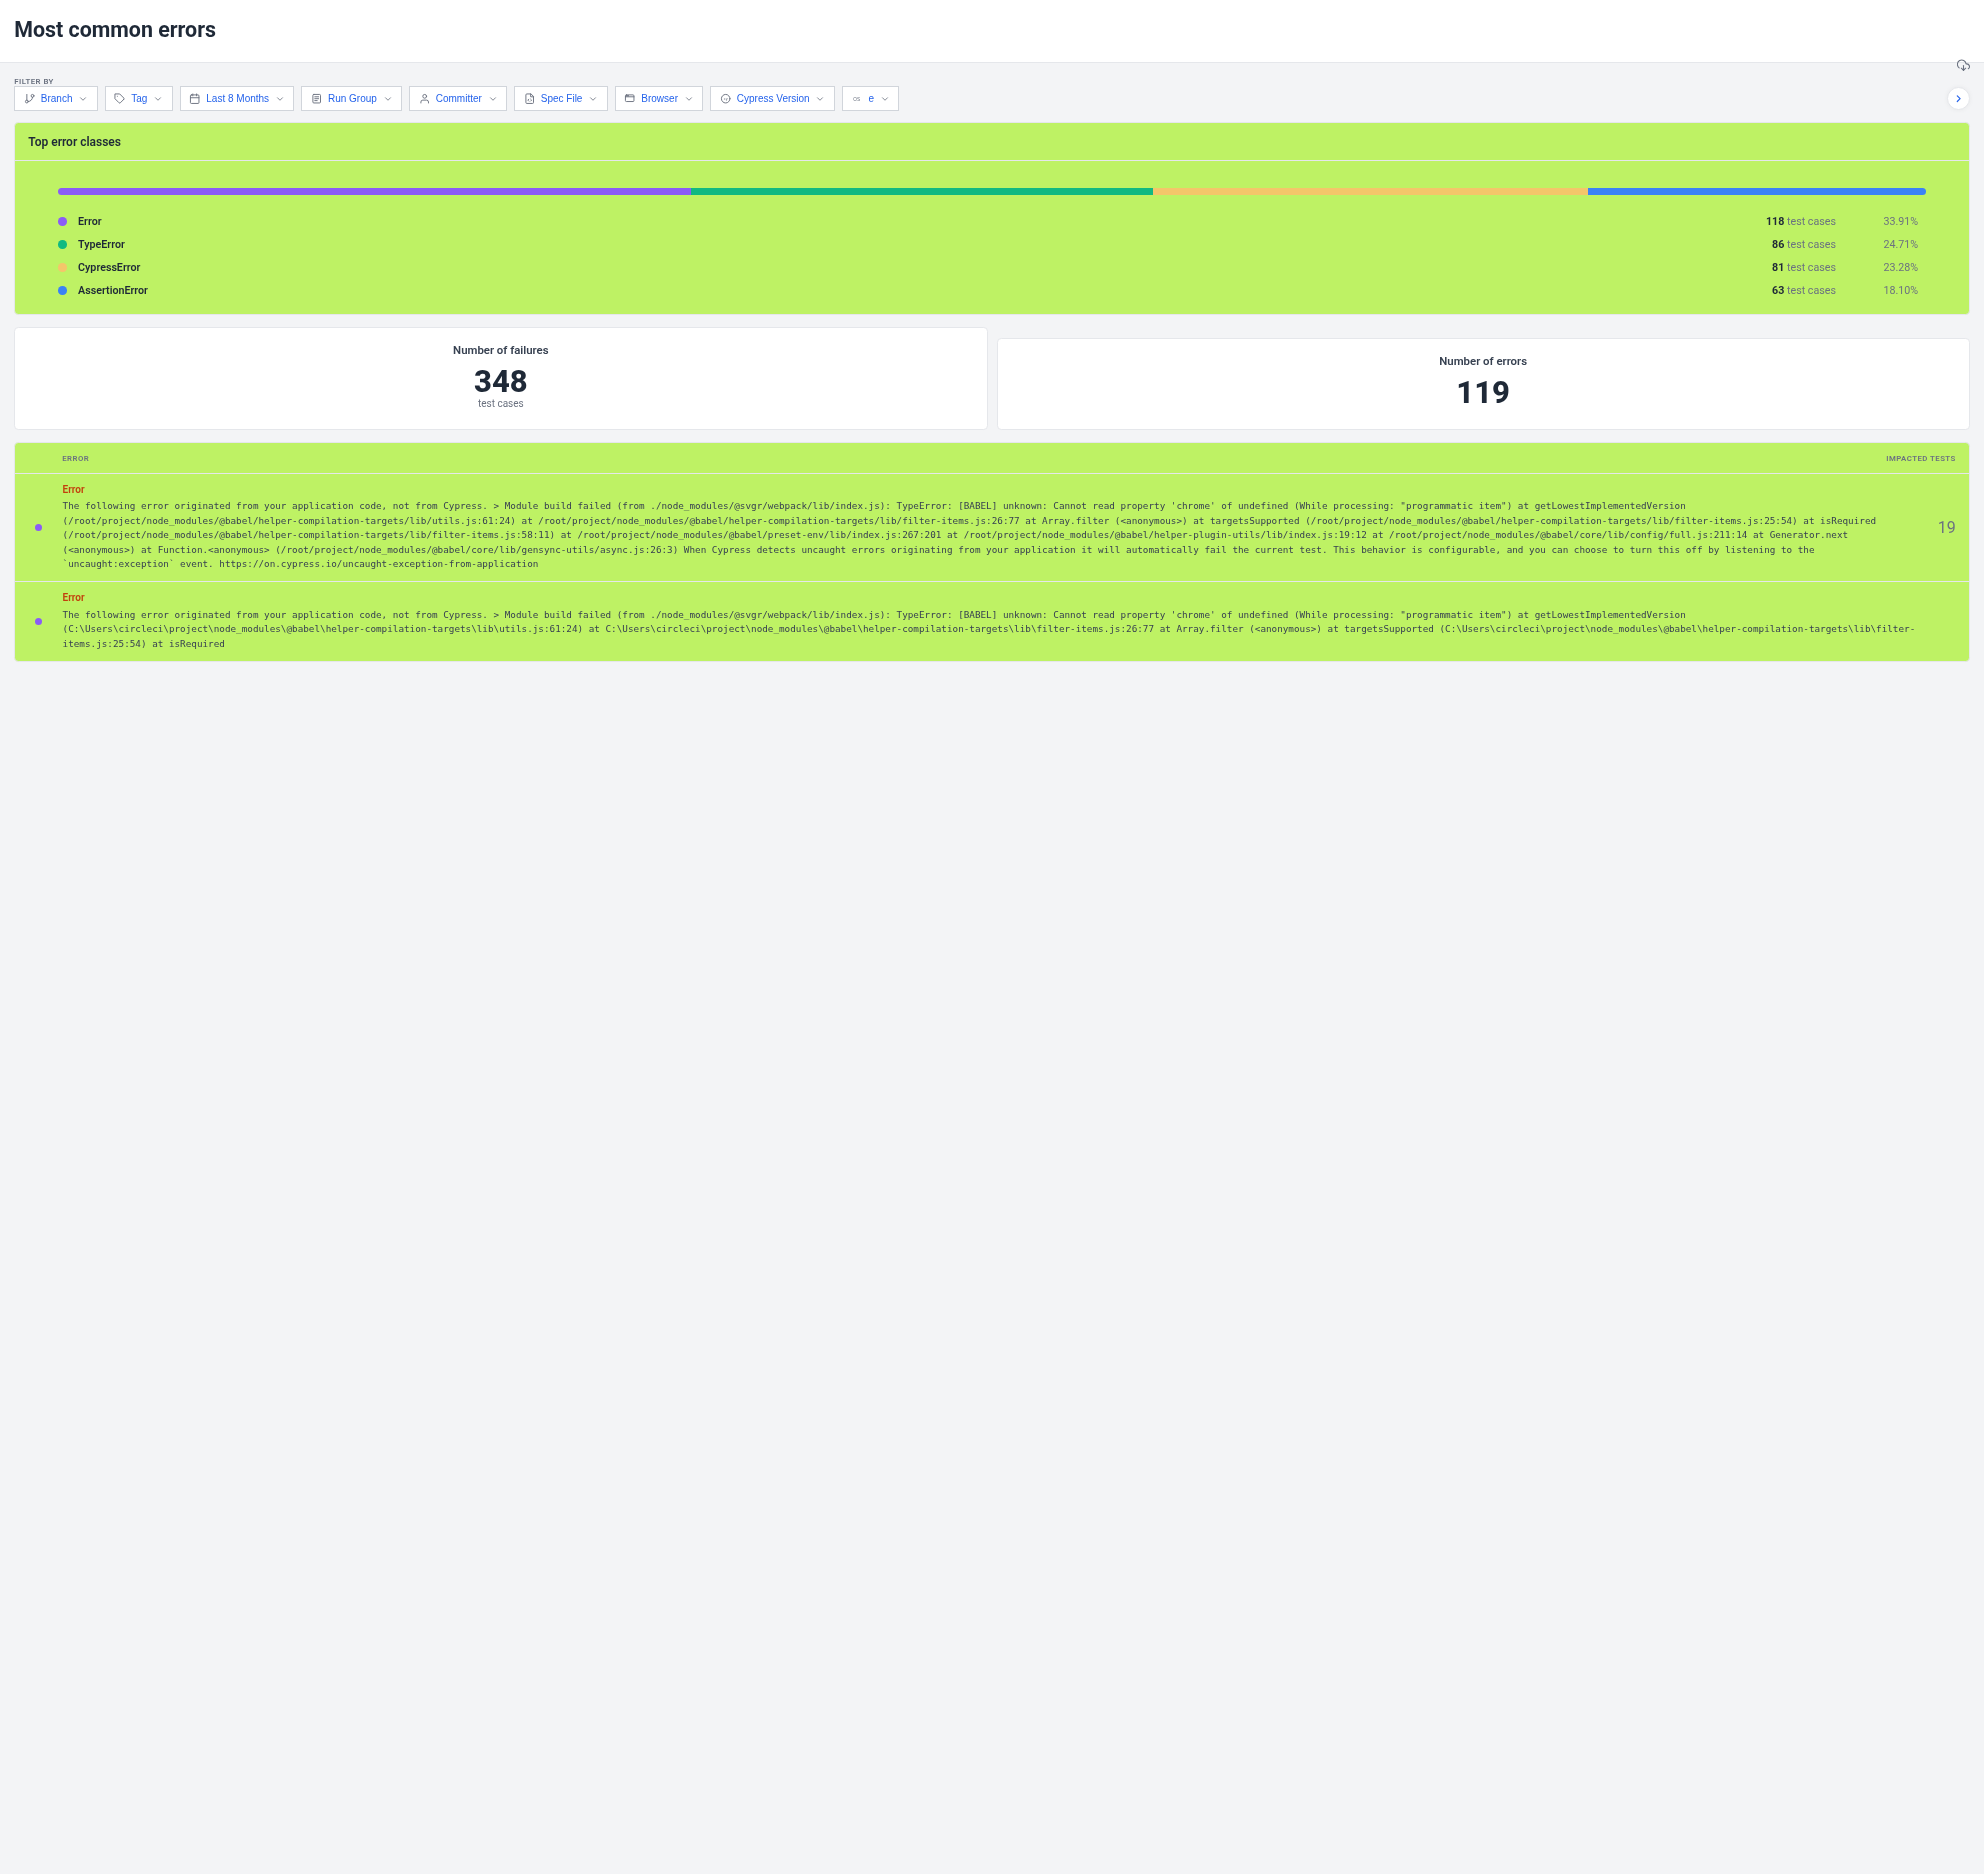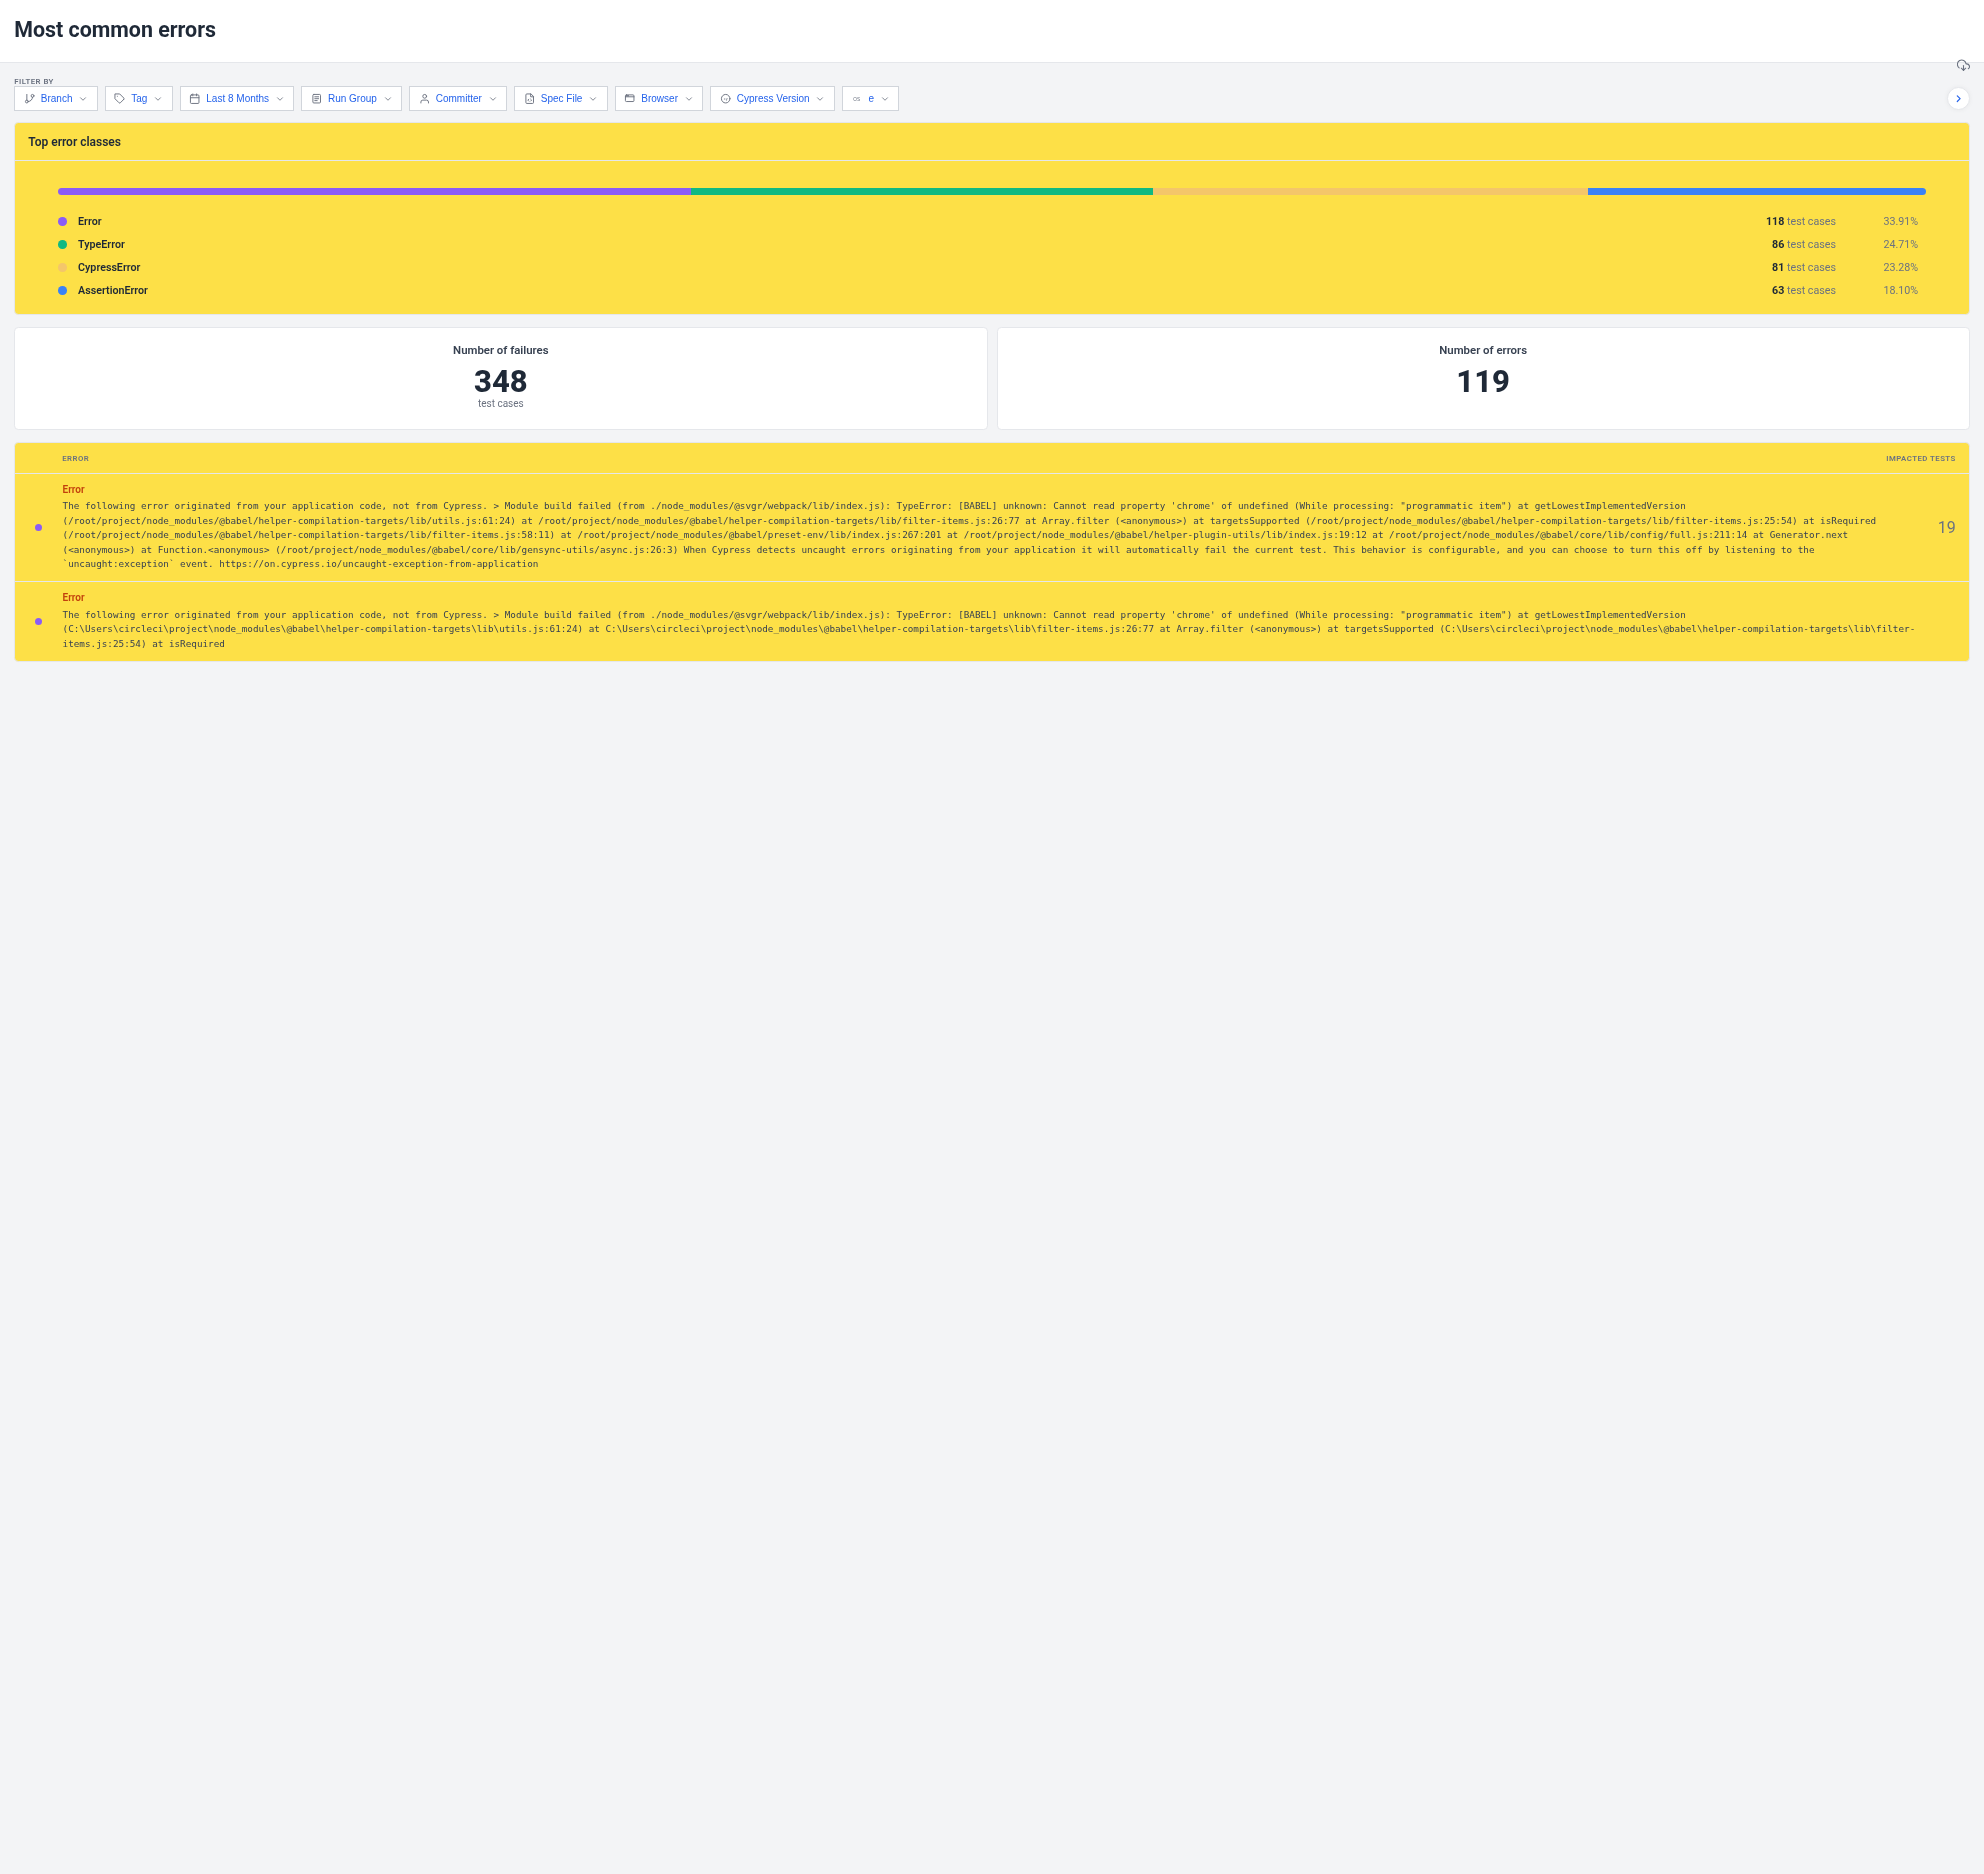--- a/index.html
+++ b/index.html
@@ -74,21 +74,21 @@
   }
   .download-btn {
     color: #6b7280;
     cursor: pointer;
     position: absolute;
     right: 0;
     top: -18.5px;
   }
 
   .card {
-    background: #fde047;
+    background: #bef264;
     border: 0.7px solid #e5e7eb;
     border-radius: 4.3px;
     margin-top: 11.4px;
   }
   .card-header {
     padding: 11.4px 13px;
     border-bottom: 0.7px solid #e5e7eb;
     font-size: 12px;
     font-weight: 600;
     color: #1f2937;
@@ -113,21 +113,21 @@
   }
   .legend-dot {
     width: 8.5px; height: 8.5px; border-radius: 50%;
     flex-shrink: 0;
   }
   .legend-name { font-weight: 600; color: #1f2937; flex: 1; }
   .legend-count { font-weight: 700; color: #1f2937; }
   .legend-suffix { color: #6b7280; margin-right: 28.5px; }
   .legend-pct { color: #6b7280; width: 50px; text-align: center; }
 
-  .stats-row { display: flex; gap: 9px; margin-top: 11.4px; }
+  .stats-row { display: flex; gap: 9px; margin-top: 11.4px; align-items: flex-end; }
   .stat-card {
     flex: 1;
     background: #fff;
     border: 0.7px solid #e5e7eb;
     border-radius: 4.3px;
     text-align: center;
     padding: 15.7px 0 20px 0;
   }
   .stat-title { font-size: 11.4px; font-weight: 600; color: #374151; margin-bottom: 8.5px; }
   .stat-value { font-size: 31px; font-weight: 800; color: #1f2937; line-height: 1.05; }

